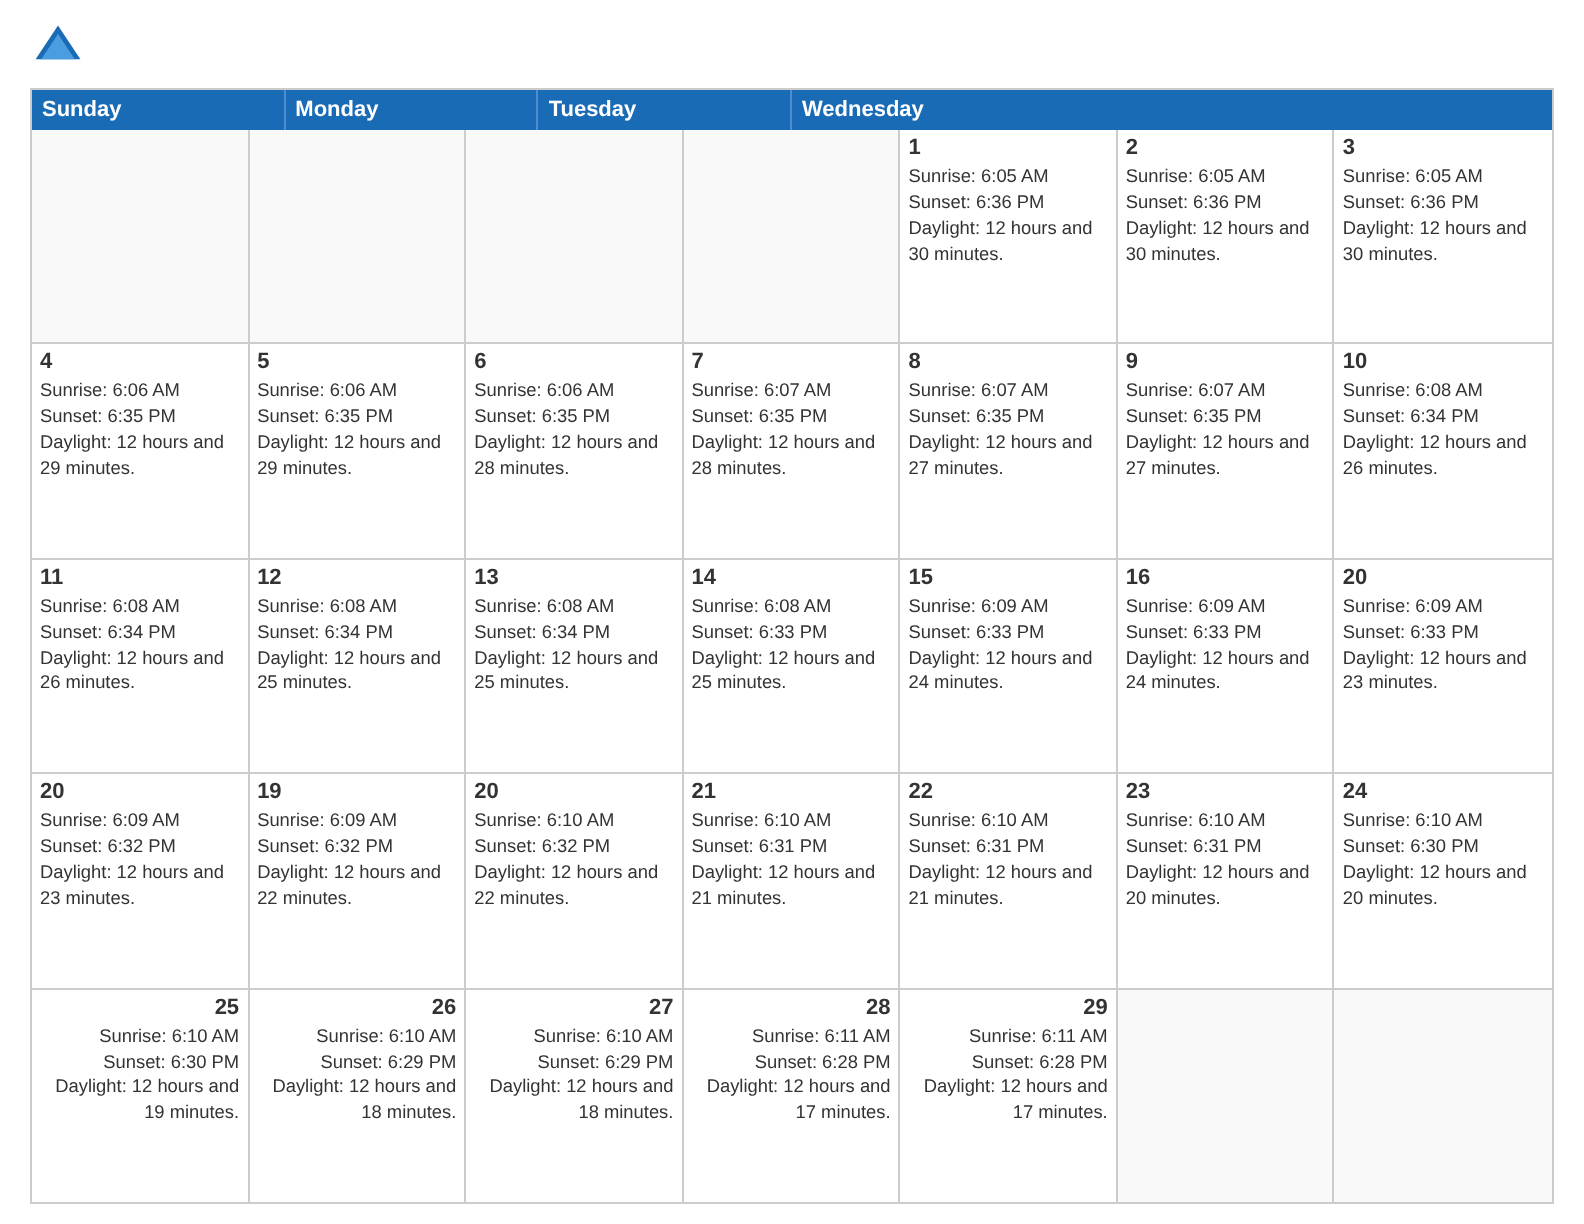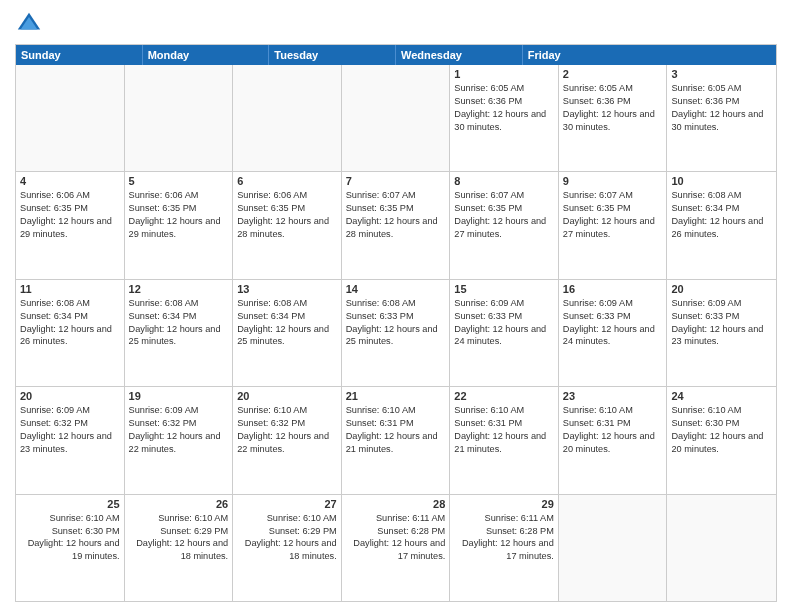--- a/index.html
+++ b/index.html
@@ -118,21 +118,20 @@
       <div class="location"></div>
     </div>
   </div>
 
   <div class="calendar">
     <div class="cal-header-row">
     <div class="cal-header-cell">Sunday</div>
         <div class="cal-header-cell">Monday</div>
         <div class="cal-header-cell">Tuesday</div>
         <div class="cal-header-cell">Wednesday</div>
-        <div class="cal-header-cell">Friday</div>
       </div>
     <div class="cal-body">
     <div class="cal-row">
           <div class="cal-cell empty"></div>
           <div class="cal-cell empty"></div>
           <div class="cal-cell empty"></div>
           <div class="cal-cell empty"></div>
           <div class="cal-cell">
             <span class="day-num">1</span>
             <div class="cell-info">Sunrise: 6:05 AM<br>Sunset: 6:36 PM<br>Daylight: 12 hours and 30 minutes.</div>

